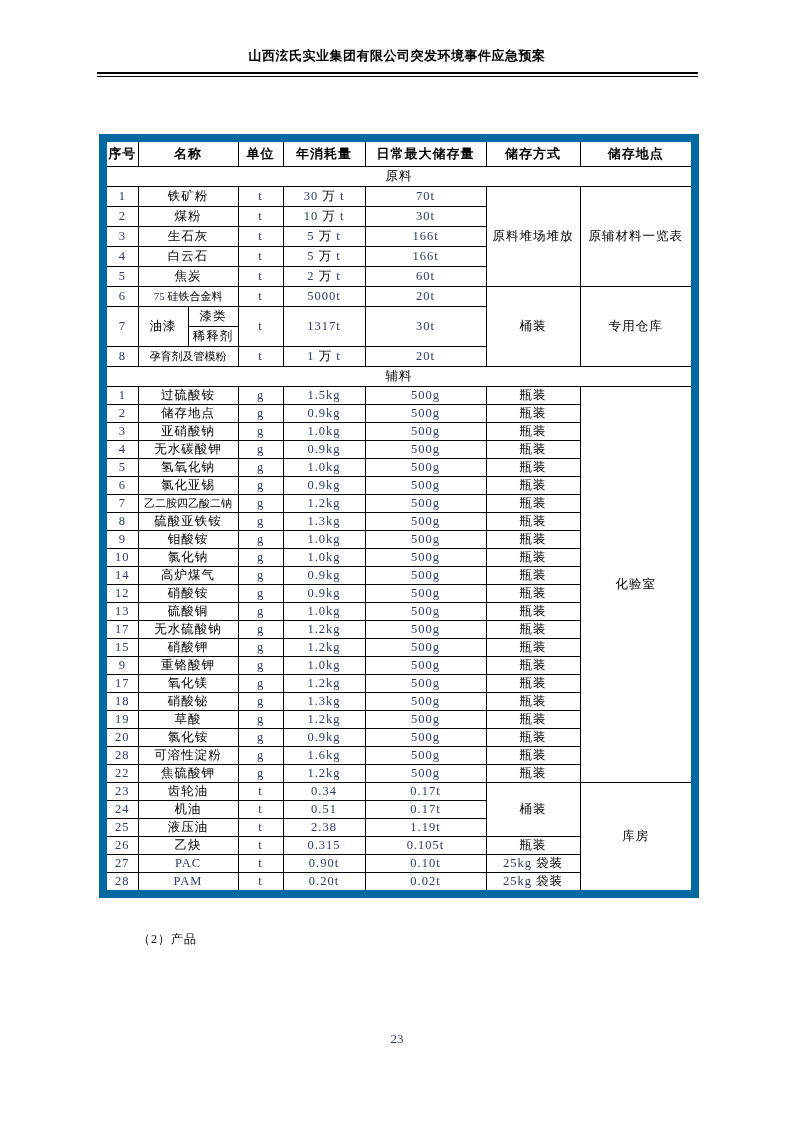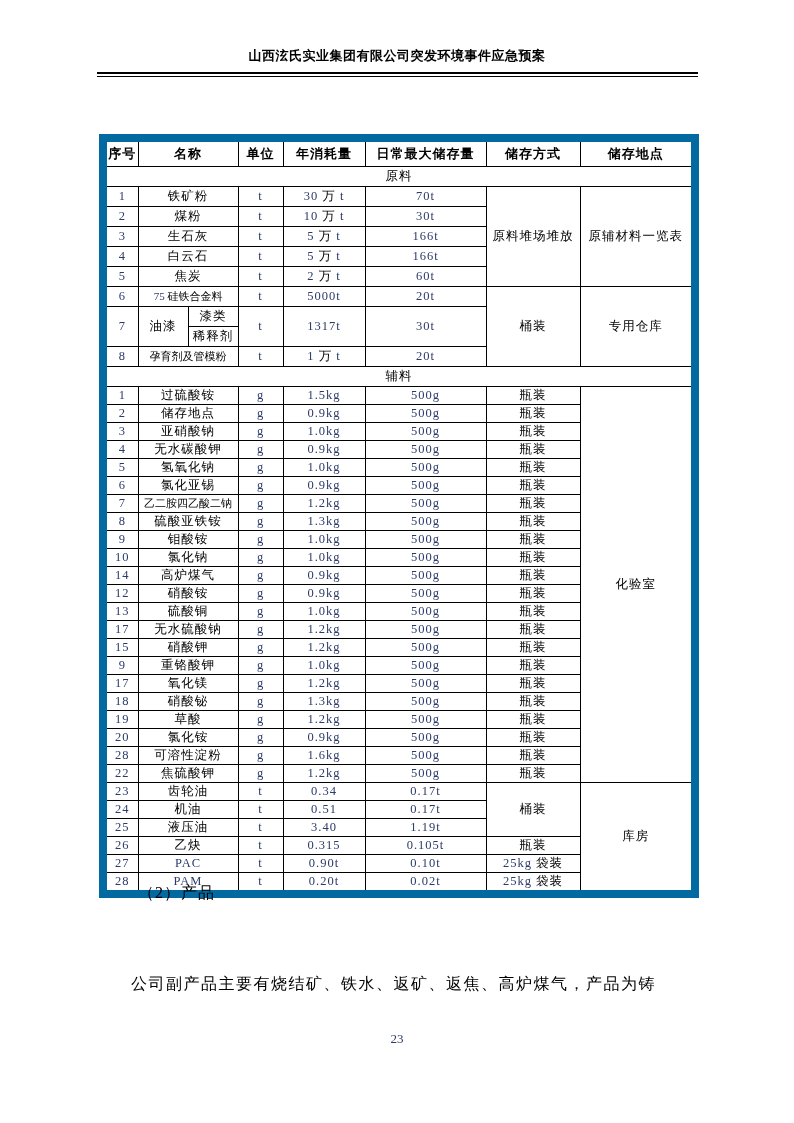--- a/index.html
+++ b/index.html
@@ -43,22 +43,22 @@
     overflow:hidden;
     font-family:"Liberation Serif", serif;
   }
   table.materials tr.head th { height:24px; font-weight:bold; font-size:13px; }
   table.materials tr.divider td { height:19px; }
   table.materials tr.r-raw td { height:19px; }
   table.materials tr.r-aux td { height:15.6px; }
   table.materials td.tight { letter-spacing:0; font-size:11px; }
   .lat { color:#2b3a68; }
   .item-label {
-    position:absolute; top:883px; left:138px;
-    font-size:16px; letter-spacing:1px;
+    position:absolute; top:931px; left:138px;
+    font-size:12px; letter-spacing:1px;
   }
   .paragraph {
     position:absolute; top:971px; left:131px; width:545px;
     font-size:16px; letter-spacing:1.5px; line-height:26px;
   }
   .page-number {
     position:absolute; top:1031px; left:0; width:100%;
     text-align:center; font-size:13px; color:#2b3a68;
   }
 </style>
@@ -352,21 +352,21 @@
           <td><span class="lat">24</span></td>
           <td colspan="2" class="name">机油</td>
           <td><span class="lat">t</span></td>
           <td><span class="lat">0.51</span></td>
           <td><span class="lat">0.17t</span></td>
         </tr>
         <tr class="r-aux">
           <td><span class="lat">25</span></td>
           <td colspan="2" class="name">液压油</td>
           <td><span class="lat">t</span></td>
-          <td><span class="lat">3.40</span></td>
+          <td><span class="lat">2.38</span></td>
           <td><span class="lat">1.19t</span></td>
         </tr>
         <tr class="r-aux">
           <td><span class="lat">26</span></td>
           <td colspan="2" class="name">乙炔</td>
           <td><span class="lat">t</span></td>
           <td><span class="lat">0.315</span></td>
           <td><span class="lat">0.105t</span></td>
           <td rowspan="1">瓶装</td>
         </tr>
@@ -383,17 +383,16 @@
           <td colspan="2" class="name"><span class="lat">PAM</span></td>
           <td><span class="lat">t</span></td>
           <td><span class="lat">0.20t</span></td>
           <td><span class="lat">0.02t</span></td>
           <td rowspan="1"><span class="lat">25kg</span> 袋装</td>
         </tr>
       </tbody>
   </table>
 
   <div class="item-label">（2）产品</div>
-  <div class="paragraph">公司副产品主要有烧结矿、铁水、返矿、返焦、高炉煤气，产品为铸</div>
 
   <div class="page-number">23</div>
 
 </div>
 
 </body></html>

